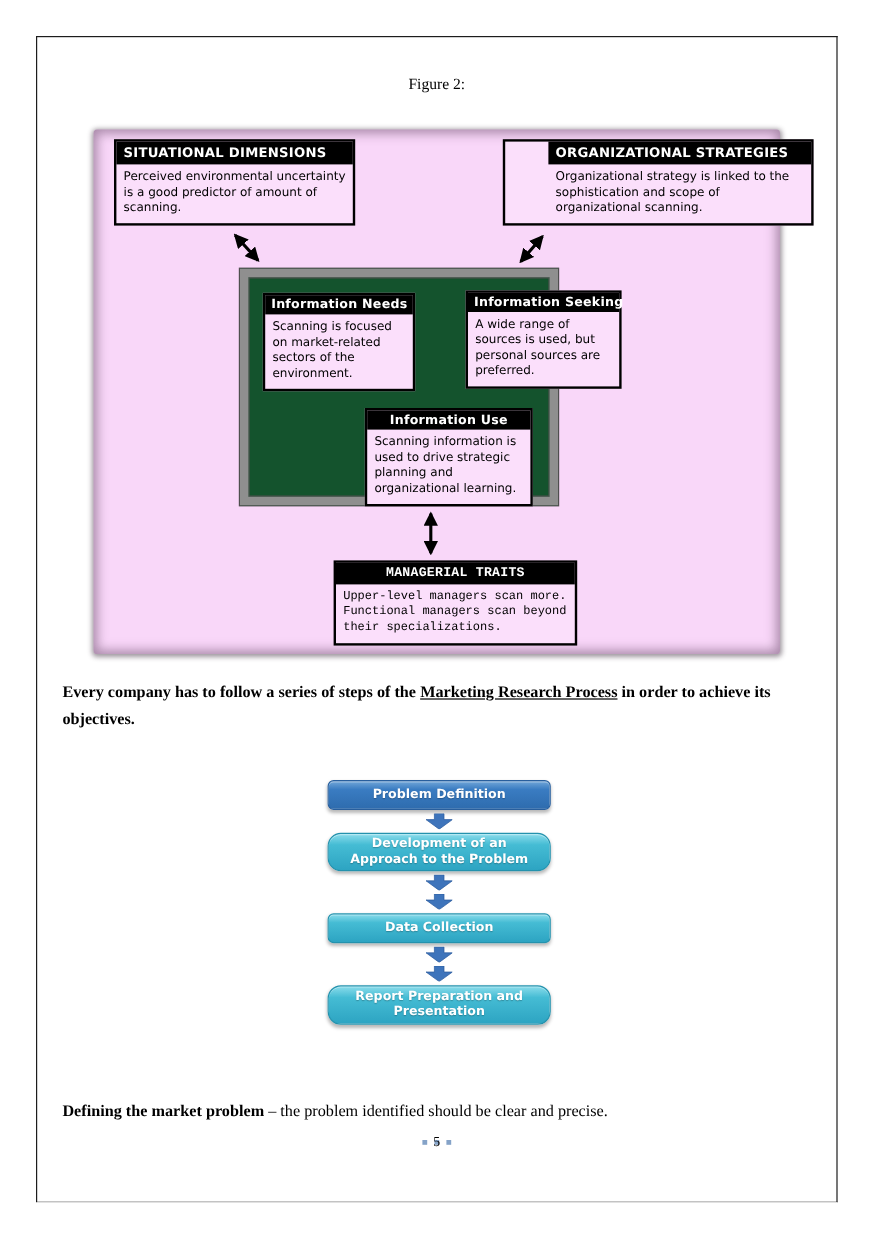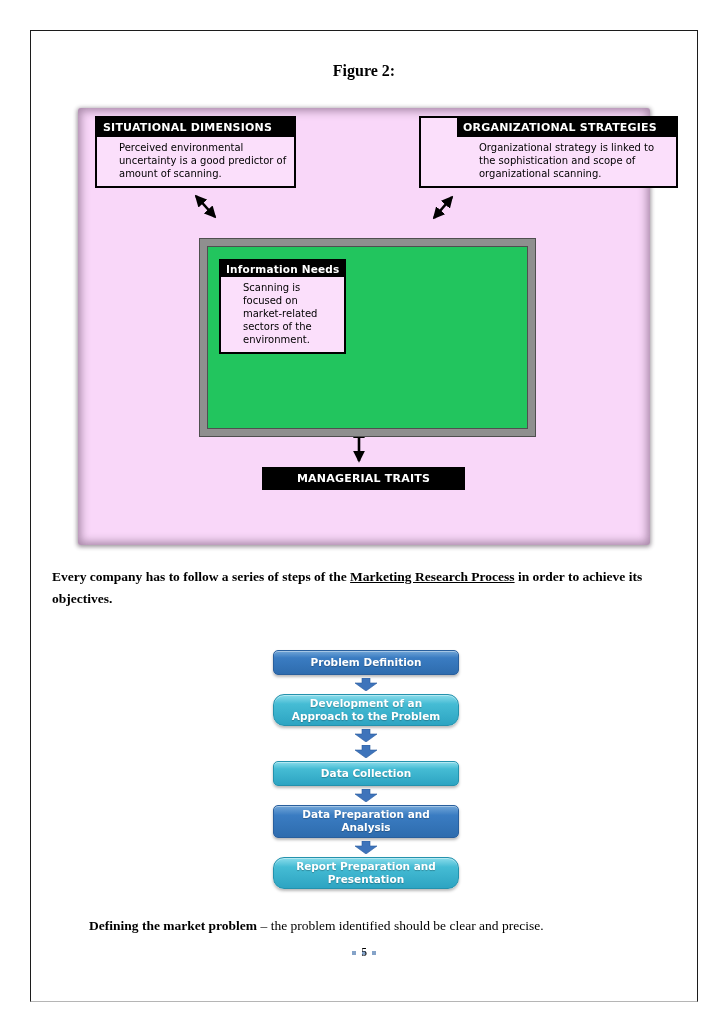--- a/index.html
+++ b/index.html
@@ -6,53 +6,53 @@
   body{
     width:728px;height:1030px;position:relative;background:#ffffff;
     font-family:"Liberation Serif", serif;color:#000;overflow:hidden;
   }
   .page-frame{
     position:absolute;left:30px;top:30px;width:666px;height:970px;
     border:1.5px solid #1c1c1c;border-bottom-color:#b5b5b5;background:#fff;
   }
   .figure-label{
     position:absolute;left:0;top:62px;width:728px;text-align:center;
-    font-weight:bold;font-size:16px;
+    font-weight:normal;font-size:13px;
   }
   
   .panel{
     position:absolute;left:78px;top:108px;width:572px;height:437px;
     background:#f9d7f9;border-radius:3px;
     box-shadow:0 1px 4px 1px rgba(40,25,40,.45), inset 0 0 9px 3px rgba(90,60,90,.50);
   }
   .dbox{
     position:absolute;border:2px solid #000;background:#fbdffb;
     font-family:"DejaVu Sans", sans-serif;
   }
   .dbox .hd{
     background:#000;color:#fff;font-weight:bold;font-size:11px;
     padding:3px 6px;letter-spacing:.2px;white-space:nowrap;
   }
   .dbox .hd.sm{font-size:10.5px;padding:2px 5px;}
   .dbox .hd.ctr{text-align:center;}
   .dbox .bd{
-    font-size:10px;line-height:1.3;padding:4px 6px 6px 6px;color:#000;margin-left:16px;
+    font-size:10px;line-height:1.3;padding:4px 6px 6px 6px;color:#000;
   }
   .pos-sit{left:17px;top:8px;width:197px;}
   .pos-org{left:341px;top:8px;width:219px;padding-left:36px;}
   .container{
-    position:absolute;left:122px;top:131px;width:335px;height:197px;
+    position:absolute;left:122px;top:116px;width:265px;height:197px;
     border:7px solid #8f8f8f;box-sizing:border-box;
     box-shadow:0 0 0 1px #4f4f4f, inset 0 0 0 1px #4f4f4f;
-    background:#22c55e;
+    background:#14532d;
   }
   .pos-needs{left:12px;top:13px;width:123px;}
   .pos-seek{left:181px;top:11px;width:126px;}
   .pos-use{left:97px;top:109px;width:136px;}
-  .pos-mgr{left:184px;top:359px;width:199px;}
+  .pos-mgr{left:200px;top:359px;width:199px;font-family:Liberation Mono, monospace;}
   .arrow-layer{position:absolute;left:0;top:0;width:572px;height:437px;pointer-events:none;}
   .arrow-layer line{stroke:#000;stroke-width:2.6;}
   
   .para{
     position:absolute;left:52px;top:566px;width:630px;
     font-weight:bold;font-size:13.5px;line-height:22px;
   }
   .para .ul{text-decoration:underline;}
   
   .flow{
@@ -73,21 +73,21 @@
     border:1px solid #295f9d;min-height:25px;
   }
   .fstep.light{
     background:linear-gradient(#8adceb 0%, #45bcd4 30%, #2da4c2 100%);
     border:1px solid #2492ad;min-height:25px;
   }
   .fstep.two{min-height:30px;border-radius:11px;}
   .farrow{width:22px;height:13px;display:block;}
   
   .closing{
-    position:absolute;left:52px;top:918px;width:630px;font-size:13.5px;margin-left:37px;
+    position:absolute;left:52px;top:918px;width:630px;font-size:13.5px;
   }
   .closing .b{font-weight:bold;}
   
   .footer-dots{
     position:absolute;left:0;top:941px;width:728px;text-align:center;height:6px;
   }
   .footer-dots span{
     display:inline-block;width:4px;height:4px;background:#85a3c8;margin:0 3px;
   }
   .page-number{
@@ -126,24 +126,33 @@
   <div class="dbox pos-org">
     <div class="hd">ORGANIZATIONAL STRATEGIES</div>
     <div class="bd">Organizational strategy is linked to the sophistication and scope of organizational scanning.</div>
   </div>
 
   <div class="container">
     <div class="dbox pos-needs">
       <div class="hd sm">Information Needs</div>
       <div class="bd">Scanning is focused on market-related sectors of the environment.</div>
     </div>
+    <div class="dbox pos-seek">
+      <div class="hd sm">Information Seeking</div>
+      <div class="bd">A wide range of sources is used, but personal sources are preferred.</div>
+    </div>
+    <div class="dbox pos-use">
+      <div class="hd sm ctr">Information Use</div>
+      <div class="bd">Scanning information is used to drive strategic planning and organizational learning.</div>
+    </div>
   </div>
 
   <div class="dbox pos-mgr">
     <div class="hd ctr">MANAGERIAL TRAITS</div>
+    <div class="bd">Upper-level managers scan more. Functional managers scan beyond their specializations.</div>
   </div>
 </div>
 
 <div class="para"><span>Every company has to follow a series of steps of the </span><span class="ul">Marketing Research Process</span><span> in order to achieve its objectives.</span></div>
 
 <div class="flow">
   <div class="fstep dark">Problem Definition</div>
   <svg class="farrow" viewBox="0 0 22 13">
       <polygon points="7,0 15,0 15,5 22,5 11,13 0,5 7,5" fill="#3e74bb" stroke="#2a5a9e" stroke-width="0.6"></polygon>
     </svg>
@@ -151,21 +160,20 @@
   <svg class="farrow" viewBox="0 0 22 13">
       <polygon points="7,0 15,0 15,5 22,5 11,13 0,5 7,5" fill="#3e74bb" stroke="#2a5a9e" stroke-width="0.6"></polygon>
     </svg>
   <svg class="farrow" viewBox="0 0 22 13">
       <polygon points="7,0 15,0 15,5 22,5 11,13 0,5 7,5" fill="#3e74bb" stroke="#2a5a9e" stroke-width="0.6"></polygon>
     </svg>
   <div class="fstep light">Data Collection</div>
   <svg class="farrow" viewBox="0 0 22 13">
       <polygon points="7,0 15,0 15,5 22,5 11,13 0,5 7,5" fill="#3e74bb" stroke="#2a5a9e" stroke-width="0.6"></polygon>
     </svg>
-  <div class="fstep dark">Data Preparation and Analysis</div>
   <svg class="farrow" viewBox="0 0 22 13">
       <polygon points="7,0 15,0 15,5 22,5 11,13 0,5 7,5" fill="#3e74bb" stroke="#2a5a9e" stroke-width="0.6"></polygon>
     </svg>
   <div class="fstep light two">Report Preparation and Presentation</div>
 </div>
 
 <div class="closing"><span class="b">Defining the market problem</span><span> – the problem identified should be clear and precise.</span></div>
 
 <div class="footer-dots"><span></span><span></span><span></span></div>
 <div class="page-number">5</div>

